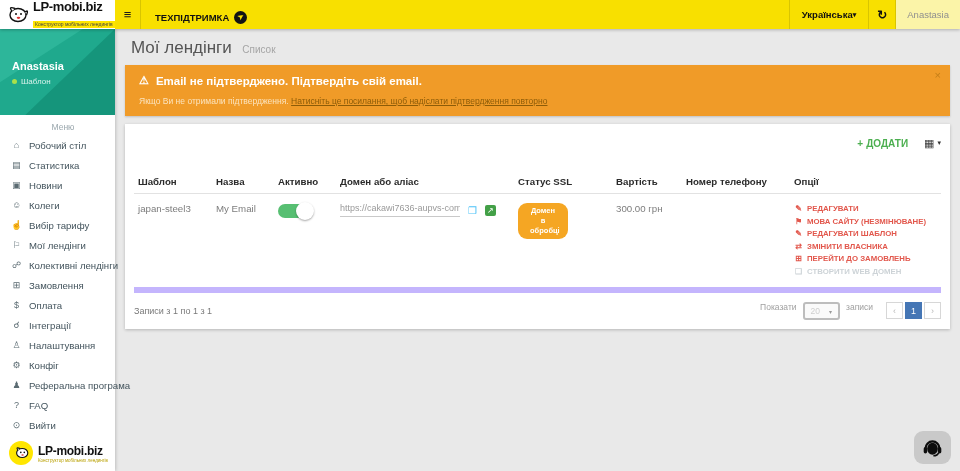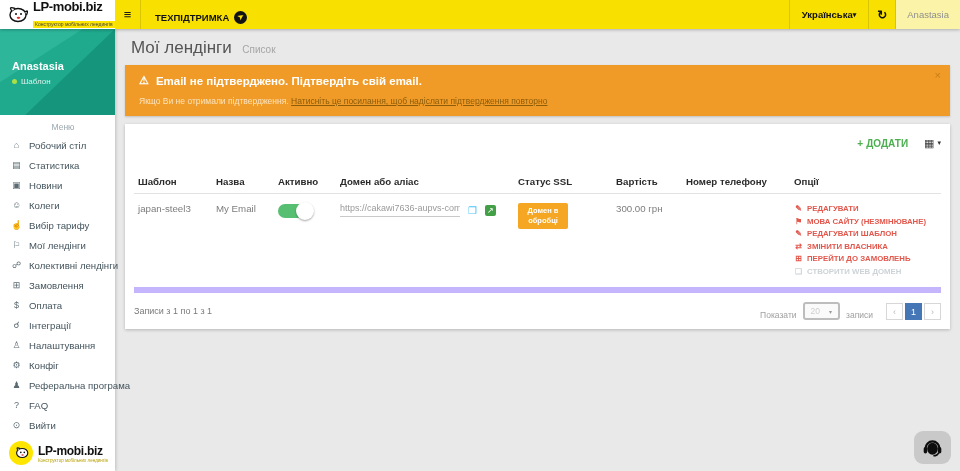--- a/index.html
+++ b/index.html
@@ -65,27 +65,27 @@
   .grid-btn .caret { font-size:7px; color:#333; }
   table { width:100%; border-collapse:collapse; table-layout:fixed; margin-top:13px; }
   th { text-align:left; font-size:9.7px; color:#2b2b2b; padding:7px 4px 6px; border-bottom:1px solid #e2e2e2; font-weight:bold; overflow:hidden; white-space:nowrap; }
   td { font-size:9.7px; color:#7d7d7d; padding:9px 4px; vertical-align:top; border-bottom:6px solid #c4b5fd; }
   .switch { width:34px; height:14px; background:#57bf72; border-radius:8px; position:relative; display:inline-block; cursor:pointer; margin-top:1px; }
   .switch::after { content:""; position:absolute; right:-2px; top:-2px; width:18px; height:18px; border-radius:50%; background:#fff; box-shadow:0 1px 2px rgba(0,0,0,.35); }
   .domain-wrap { display:flex; align-items:center; gap:8px; }
   .domain-input { width:120px; font-size:9px; color:#9a9a9a; border-bottom:1px solid #c9c9c9; padding-bottom:3px; white-space:nowrap; overflow:hidden; flex:none; }
   .copy-ic { color:#4fc3f7; font-size:10px; cursor:pointer; }
   .ext-ic { width:11px; height:11px; background:#43a047; border-radius:2px; color:#fff; font-size:8px; display:inline-flex; align-items:center; justify-content:center; cursor:pointer; flex:none; }
-  .badge { display:inline-block; background:#f5a623; color:#fff; font-size:7.5px; font-weight:bold; text-align:center; border-radius:2px; padding:3px 2px; line-height:1.35; max-width:50px; }
+  .badge { display:inline-block; background:#f5a623; color:#fff; font-size:7.5px; font-weight:bold; text-align:center; border-radius:9px; padding:3px 12px; line-height:1.35; max-width:50px; }
   .opts .opt { display:flex; align-items:center; gap:4px; color:#e2574c; font-size:7.8px; font-weight:bold; line-height:12.5px; white-space:nowrap; cursor:pointer; }
   .opts .opt .ic { font-size:8px; width:9px; text-align:center; }
   .opts .opt.disabled { color:#cdd3d7; cursor:default; }
   .card-foot { display:flex; justify-content:space-between; align-items:center; padding-top:9px; }
   .records { font-size:9px; color:#7a7a7a; }
-  .pager { display:flex; align-items:flex-end; gap:6px; font-size:8.5px; color:#a0a0a0; }
+  .pager { display:flex; align-items:flex-start; gap:6px; font-size:8.5px; color:#a0a0a0; }
   .psel { border:2px solid #bdbdbd; border-radius:3px; background:#fafafa; color:#cfcfcf; padding:2px 6px; display:inline-flex; align-items:center; gap:9px; cursor:pointer; }
   .psel .caret { font-size:6px; color:#9a9a9a; }
   .pgroup { display:flex; margin-left:5px; }
   .pbtn { width:17px; height:17px; border:1px solid #d7d7d7; background:#fff; color:#b9b9b9; display:inline-flex; align-items:center; justify-content:center; font-size:9px; cursor:pointer; margin-left:2px; }
   .pbtn.active { background:#4576b5; border-color:#4576b5; color:#fff; }
   
   .chat { position:absolute; bottom:7px; right:9px; width:37px; height:33px; background:#c9c9c9; border-radius:9px; display:flex; align-items:center; justify-content:center; cursor:pointer; z-index:10; }
 </style>
 </head>
 <body>

